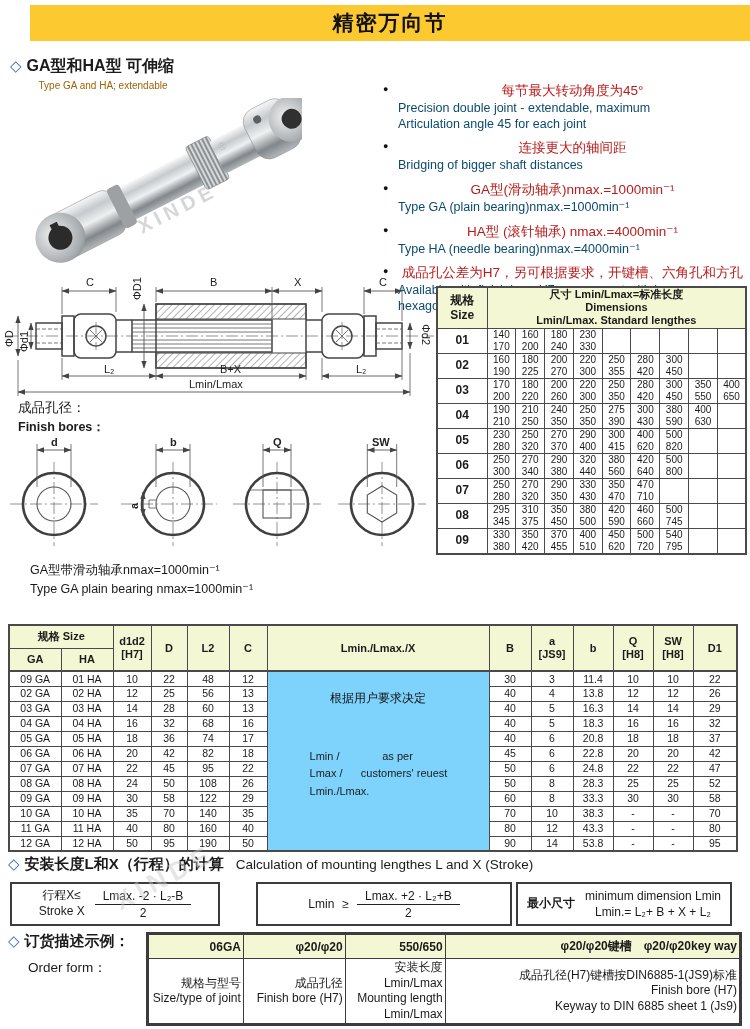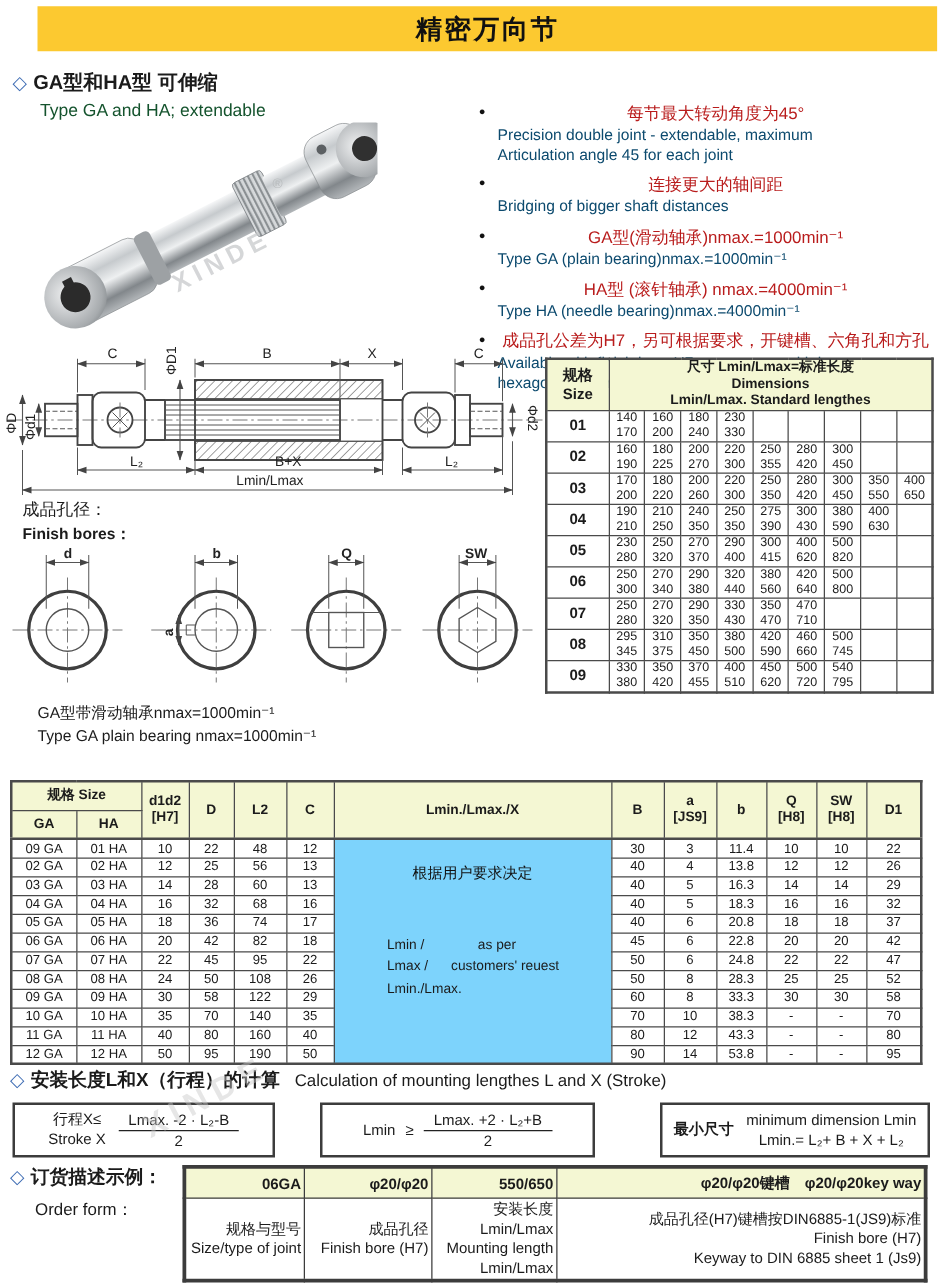--- a/index.html
+++ b/index.html
@@ -10,21 +10,21 @@
   .page{position:relative;width:750px;height:1029px;background:#fff;overflow:hidden;
         font-family:"Liberation Sans","DejaVu Sans",sans-serif;color:var(--ink);}
   
   .top-bar{position:absolute;left:30px;top:5px;width:720px;height:36px;background:var(--yellow);
            display:flex;align-items:center;justify-content:center;}
   .top-bar .t{font-size:21px;font-weight:bold;color:#111;letter-spacing:2px;}
   
   .sec-head{position:absolute;left:10px;top:56px;}
   .dia{color:var(--blue);font-size:15px;margin-right:5px;font-weight:normal;}
   .sec-head .cn{font-size:16px;font-weight:bold;}
-  .sec-head .en{font-size:14px;margin-left:22px;margin-top:3px;color:#14532d;}
+  .sec-head .en{font-size:10px;margin-left:22px;margin-top:3px;color:#a16207;text-align:center;}
   
   .photo{position:absolute;left:22px;top:98px;}
   
   .bullets{position:absolute;left:383px;top:82px;width:364px;list-style:none;margin:0;padding:0;}
   .bullets li{position:relative;padding-left:15px;margin-bottom:7px;}
   .bullets .dot{position:absolute;left:0;top:2px;font-size:9px;color:#111;}
   .bullets .cn{font-size:13.5px;color:#b91c1c;margin-bottom:1px;text-align:center;}
   .bullets .en{font-size:12.5px;color:#0c4a6e;line-height:1.25;white-space:pre-line;}
   
   .drawing{position:absolute;left:4px;top:274px;}
@@ -863,29 +863,29 @@
       <div class="cbox" style="left:2px;width:210px">
         <div class="lbl">
           <div>行程X≤</div>
           <div>Stroke X</div>
         </div>
         <div class="frac">
           <div class="num">Lmax. -2 · L₂-B</div>
           <div class="den">2</div>
         </div>
       </div>
-      <div class="cbox" style="left:248px;width:220px">
+      <div class="cbox" style="left:248px;width:256px">
         <span>Lmin</span>
         <span style="margin:0 8px">≥</span>
         <div class="frac">
           <div class="num">Lmax. +2 · L₂+B</div>
           <div class="den">2</div>
         </div>
       </div>
-      <div class="cbox cbox3" style="left:520px;width:216px">
+      <div class="cbox cbox3" style="left:508px;width:216px">
         <div class="lbl" style="font-weight:bold">最小尺寸</div>
         <div class="txt">
           <div>minimum dimension Lmin</div>
           <div>Lmin.= L₂+ B + X + L₂</div>
         </div>
       </div>
     </div>
   </div>
 
   <div class="order">

